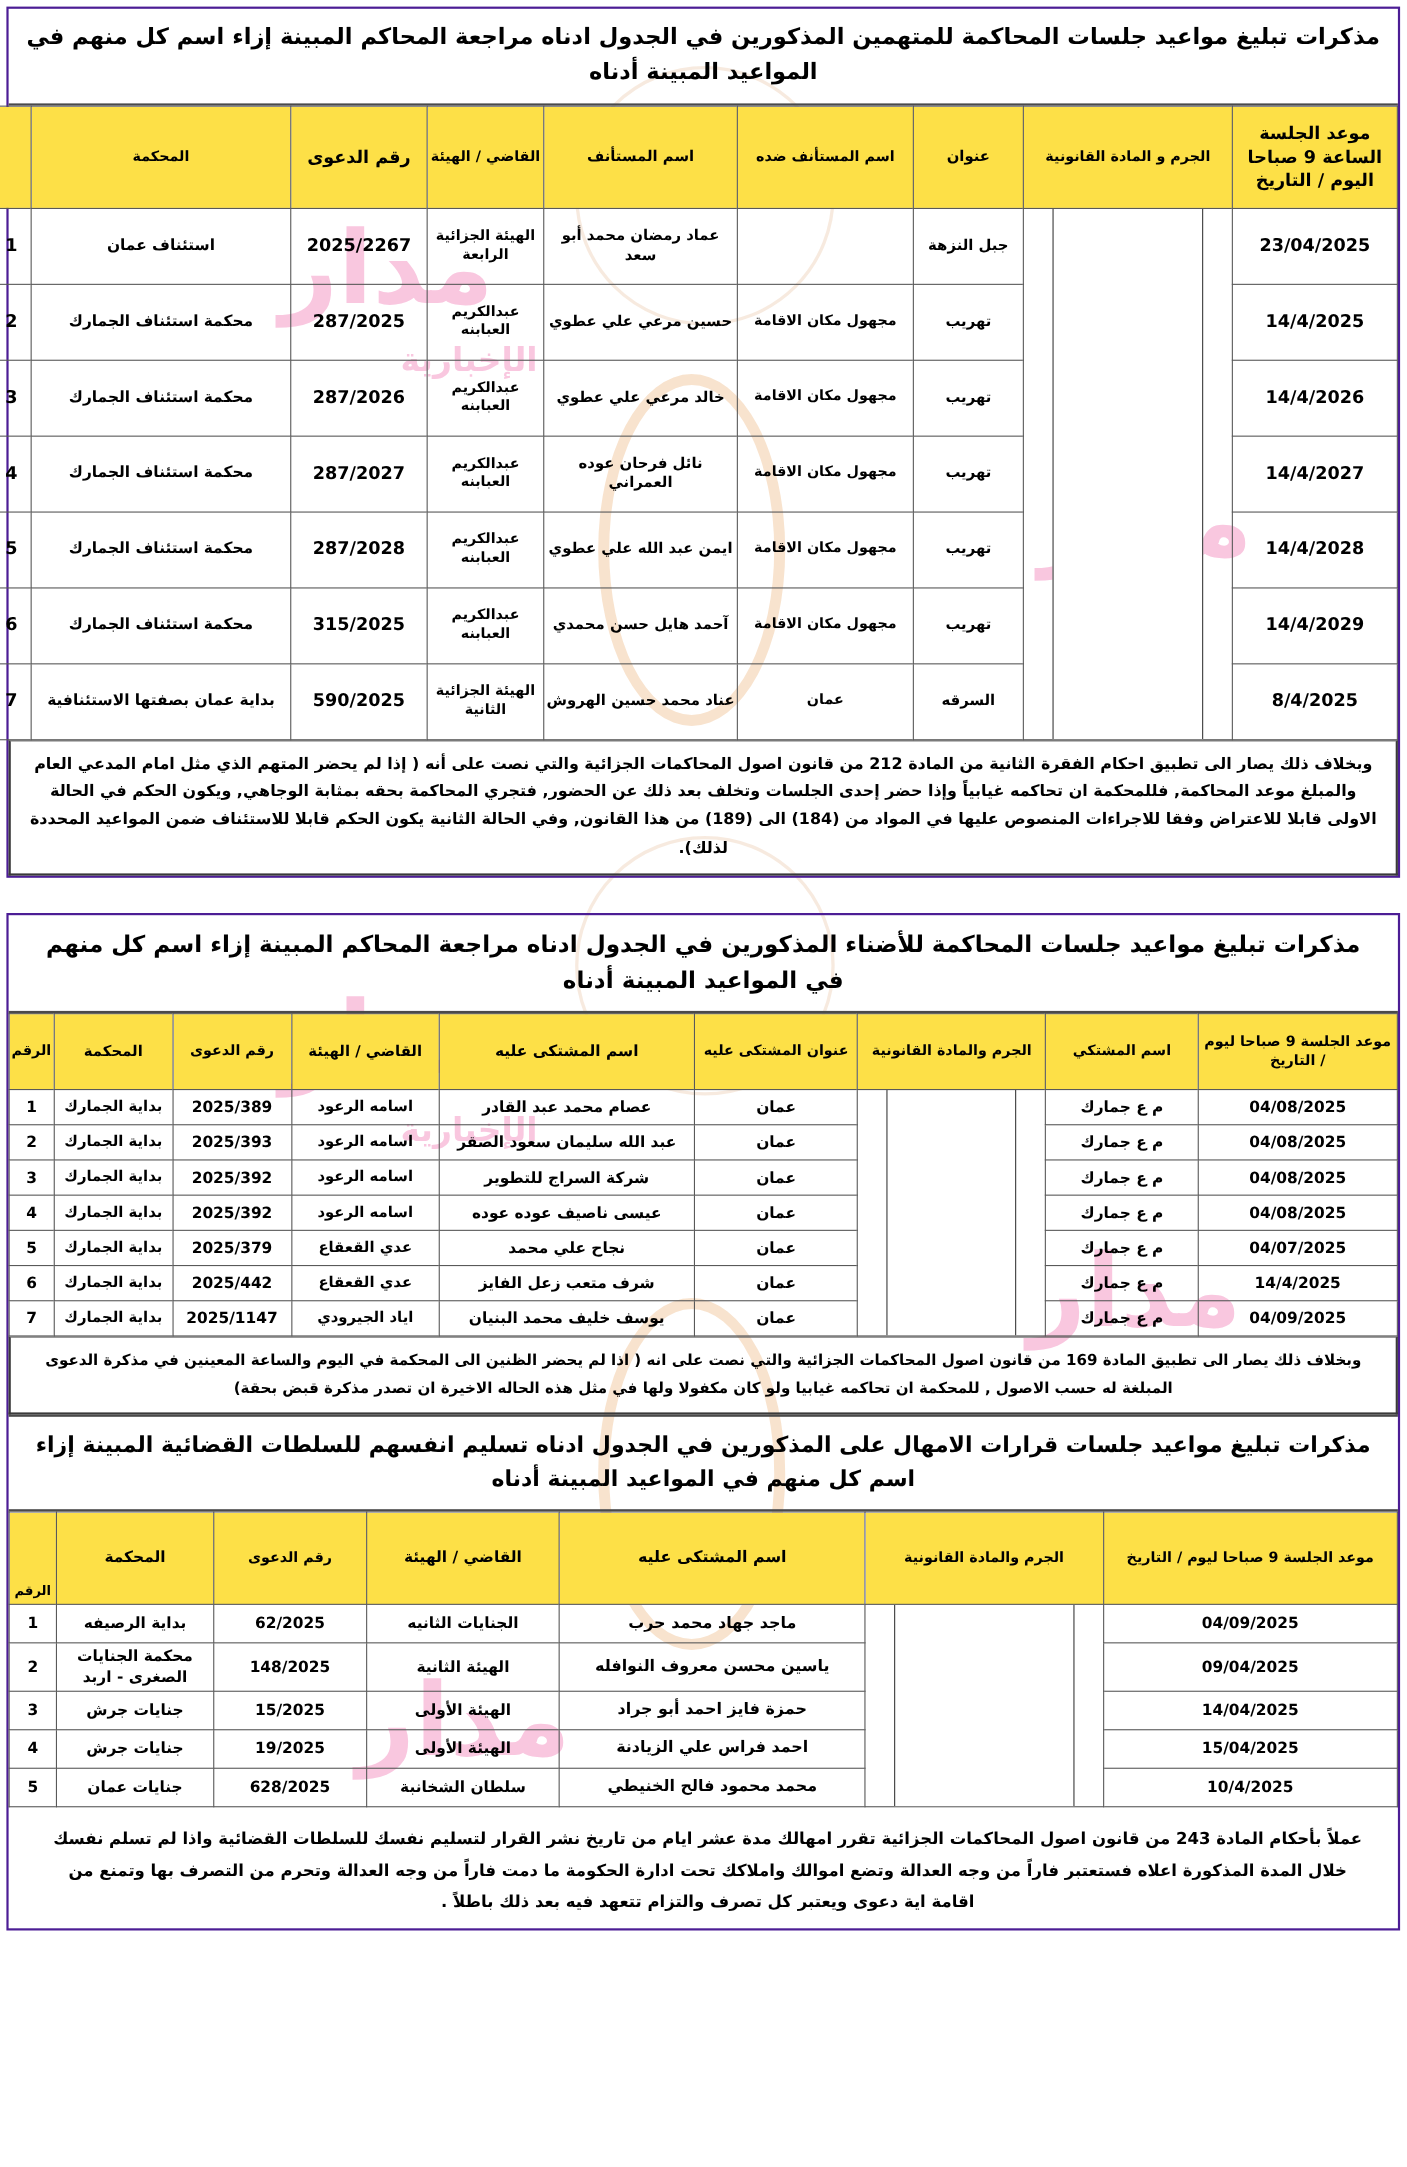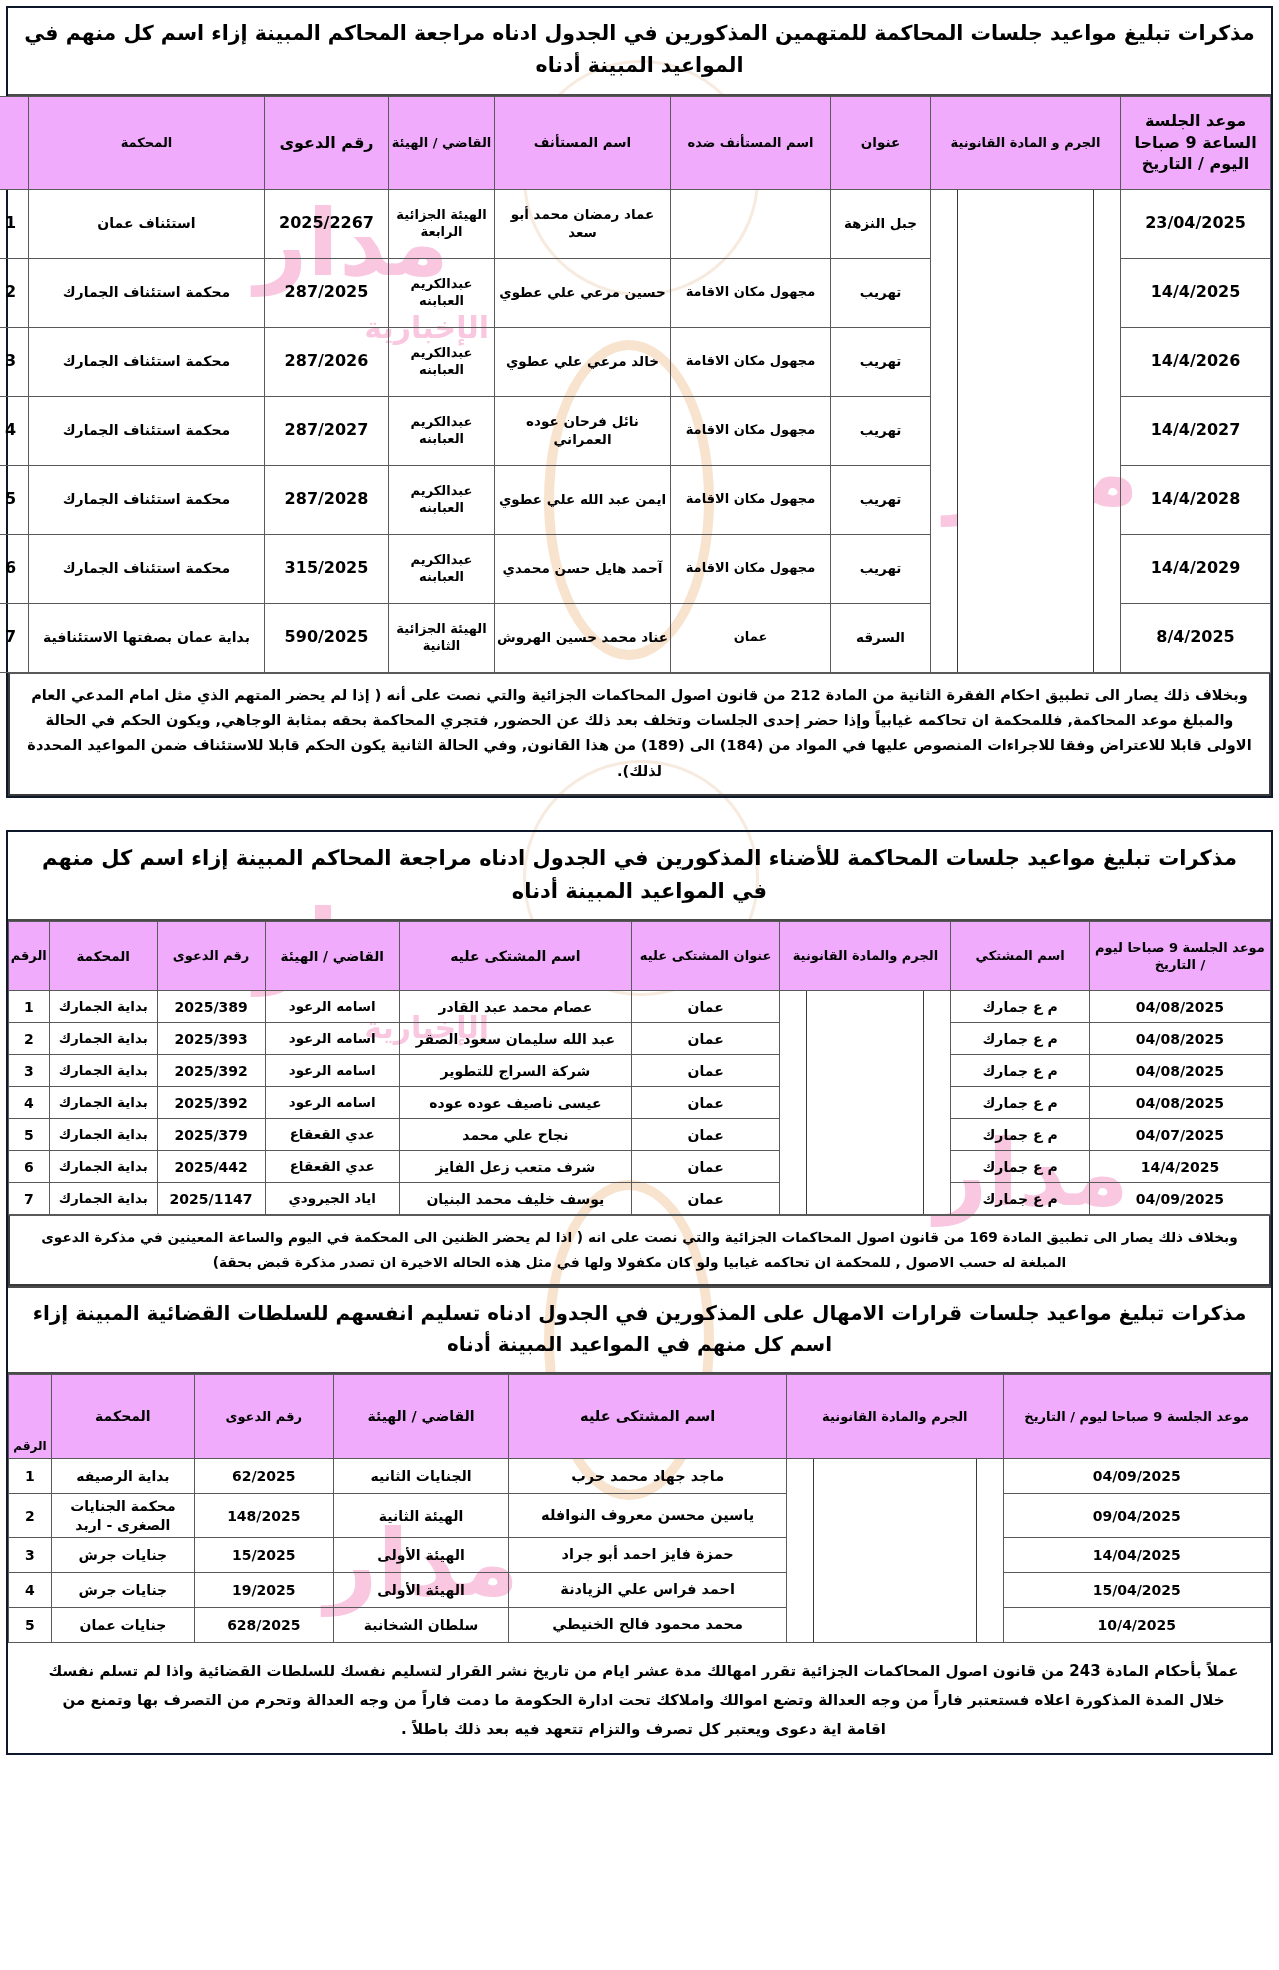--- a/index.html
+++ b/index.html
@@ -47,21 +47,21 @@
     width: 150px; height: 300px;
     border: 10px solid #f6d9bd;
     border-radius: 50%;
     opacity: .75;
   }
 
   
   .block {
     position: relative;
     z-index: 2;
-    border: 2px solid #0f172a;
+    border: 2px solid #4c1d95;
     background: transparent;
     margin-bottom: 14px;
   }
 
   .section-title {
     text-align: center;
     font-weight: bold;
     line-height: 1.55;
     padding: 10px 14px 12px 14px;
     border-bottom: 2px solid #4a4a4a;
@@ -79,21 +79,21 @@
   table.grid th,
   table.grid td {
     border: 1px solid #595959;
     text-align: center;
     vertical-align: middle;
     font-weight: bold;
     padding: 3px 2px;
     overflow: hidden;
   }
   table.grid thead th {
-    background: #f0abfc;
+    background: #fde047;
     font-size: 13px;
     line-height: 1.35;
   }
   table.grid tbody td {
     background: transparent;
     font-size: 14px;
     line-height: 1.3;
   }
 
   

